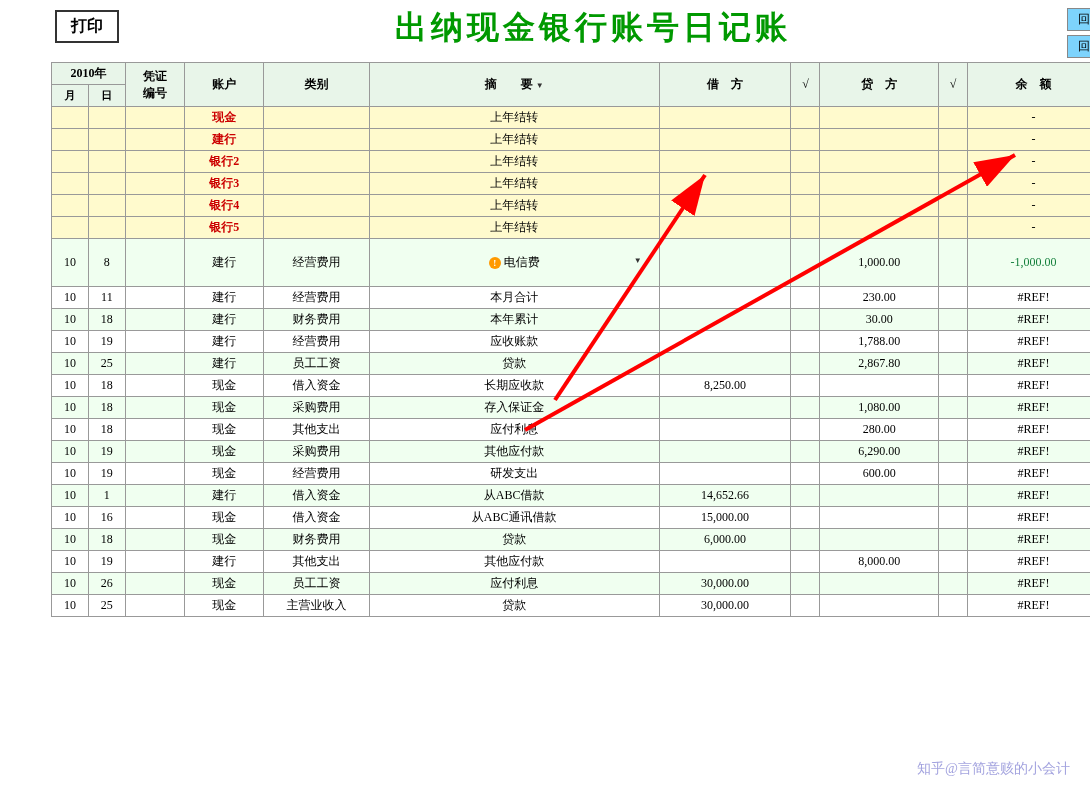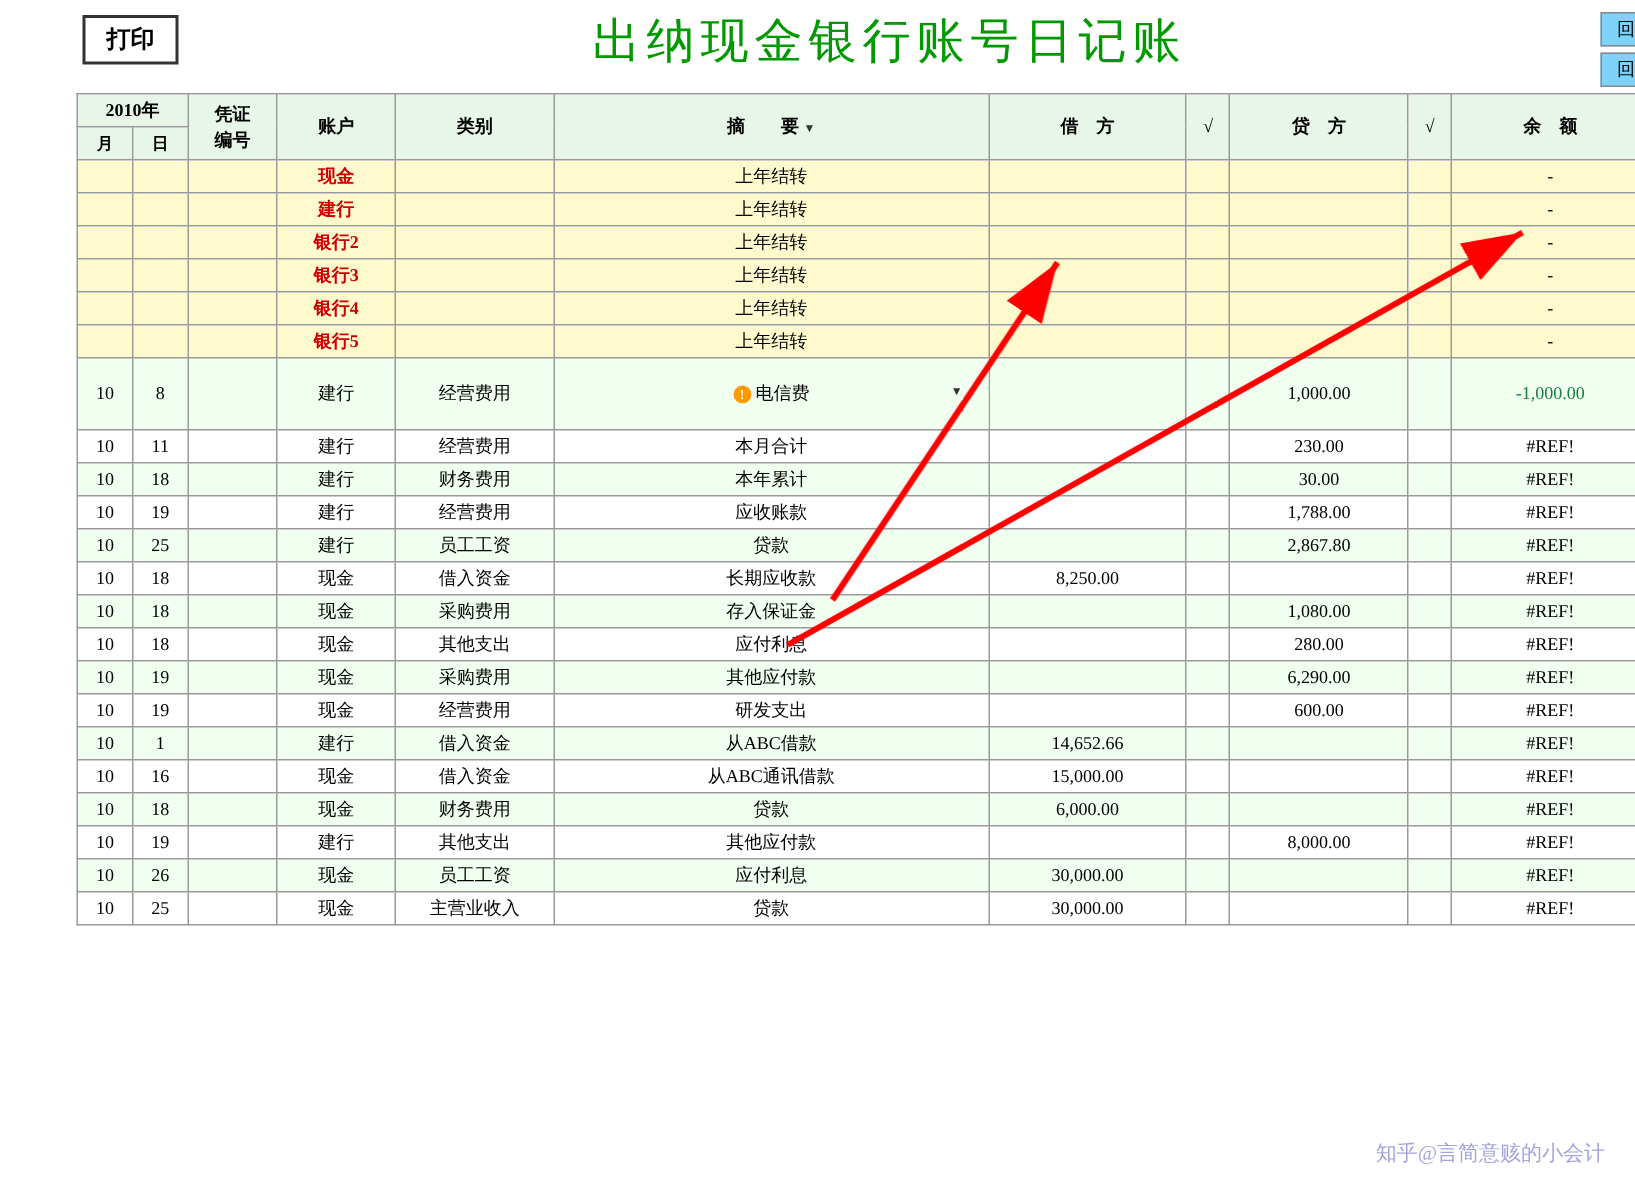--- a/index.html
+++ b/index.html
@@ -27,21 +27,21 @@
       font-size: 16px;
       font-weight: bold;
       cursor: pointer;
       color: #000;
       margin-top: 4px;
     }
     .title {
       flex: 1;
       text-align: center;
       font-size: 32px;
-      font-weight: normal;
+      font-weight: bold;
       color: #009900;
       font-family: SimHei, '黑体', sans-serif;
       letter-spacing: 4px;
       padding: 0 20px;
     }
     .nav-buttons {
       display: flex;
       flex-direction: column;
       gap: 4px;
       margin-top: 2px;

